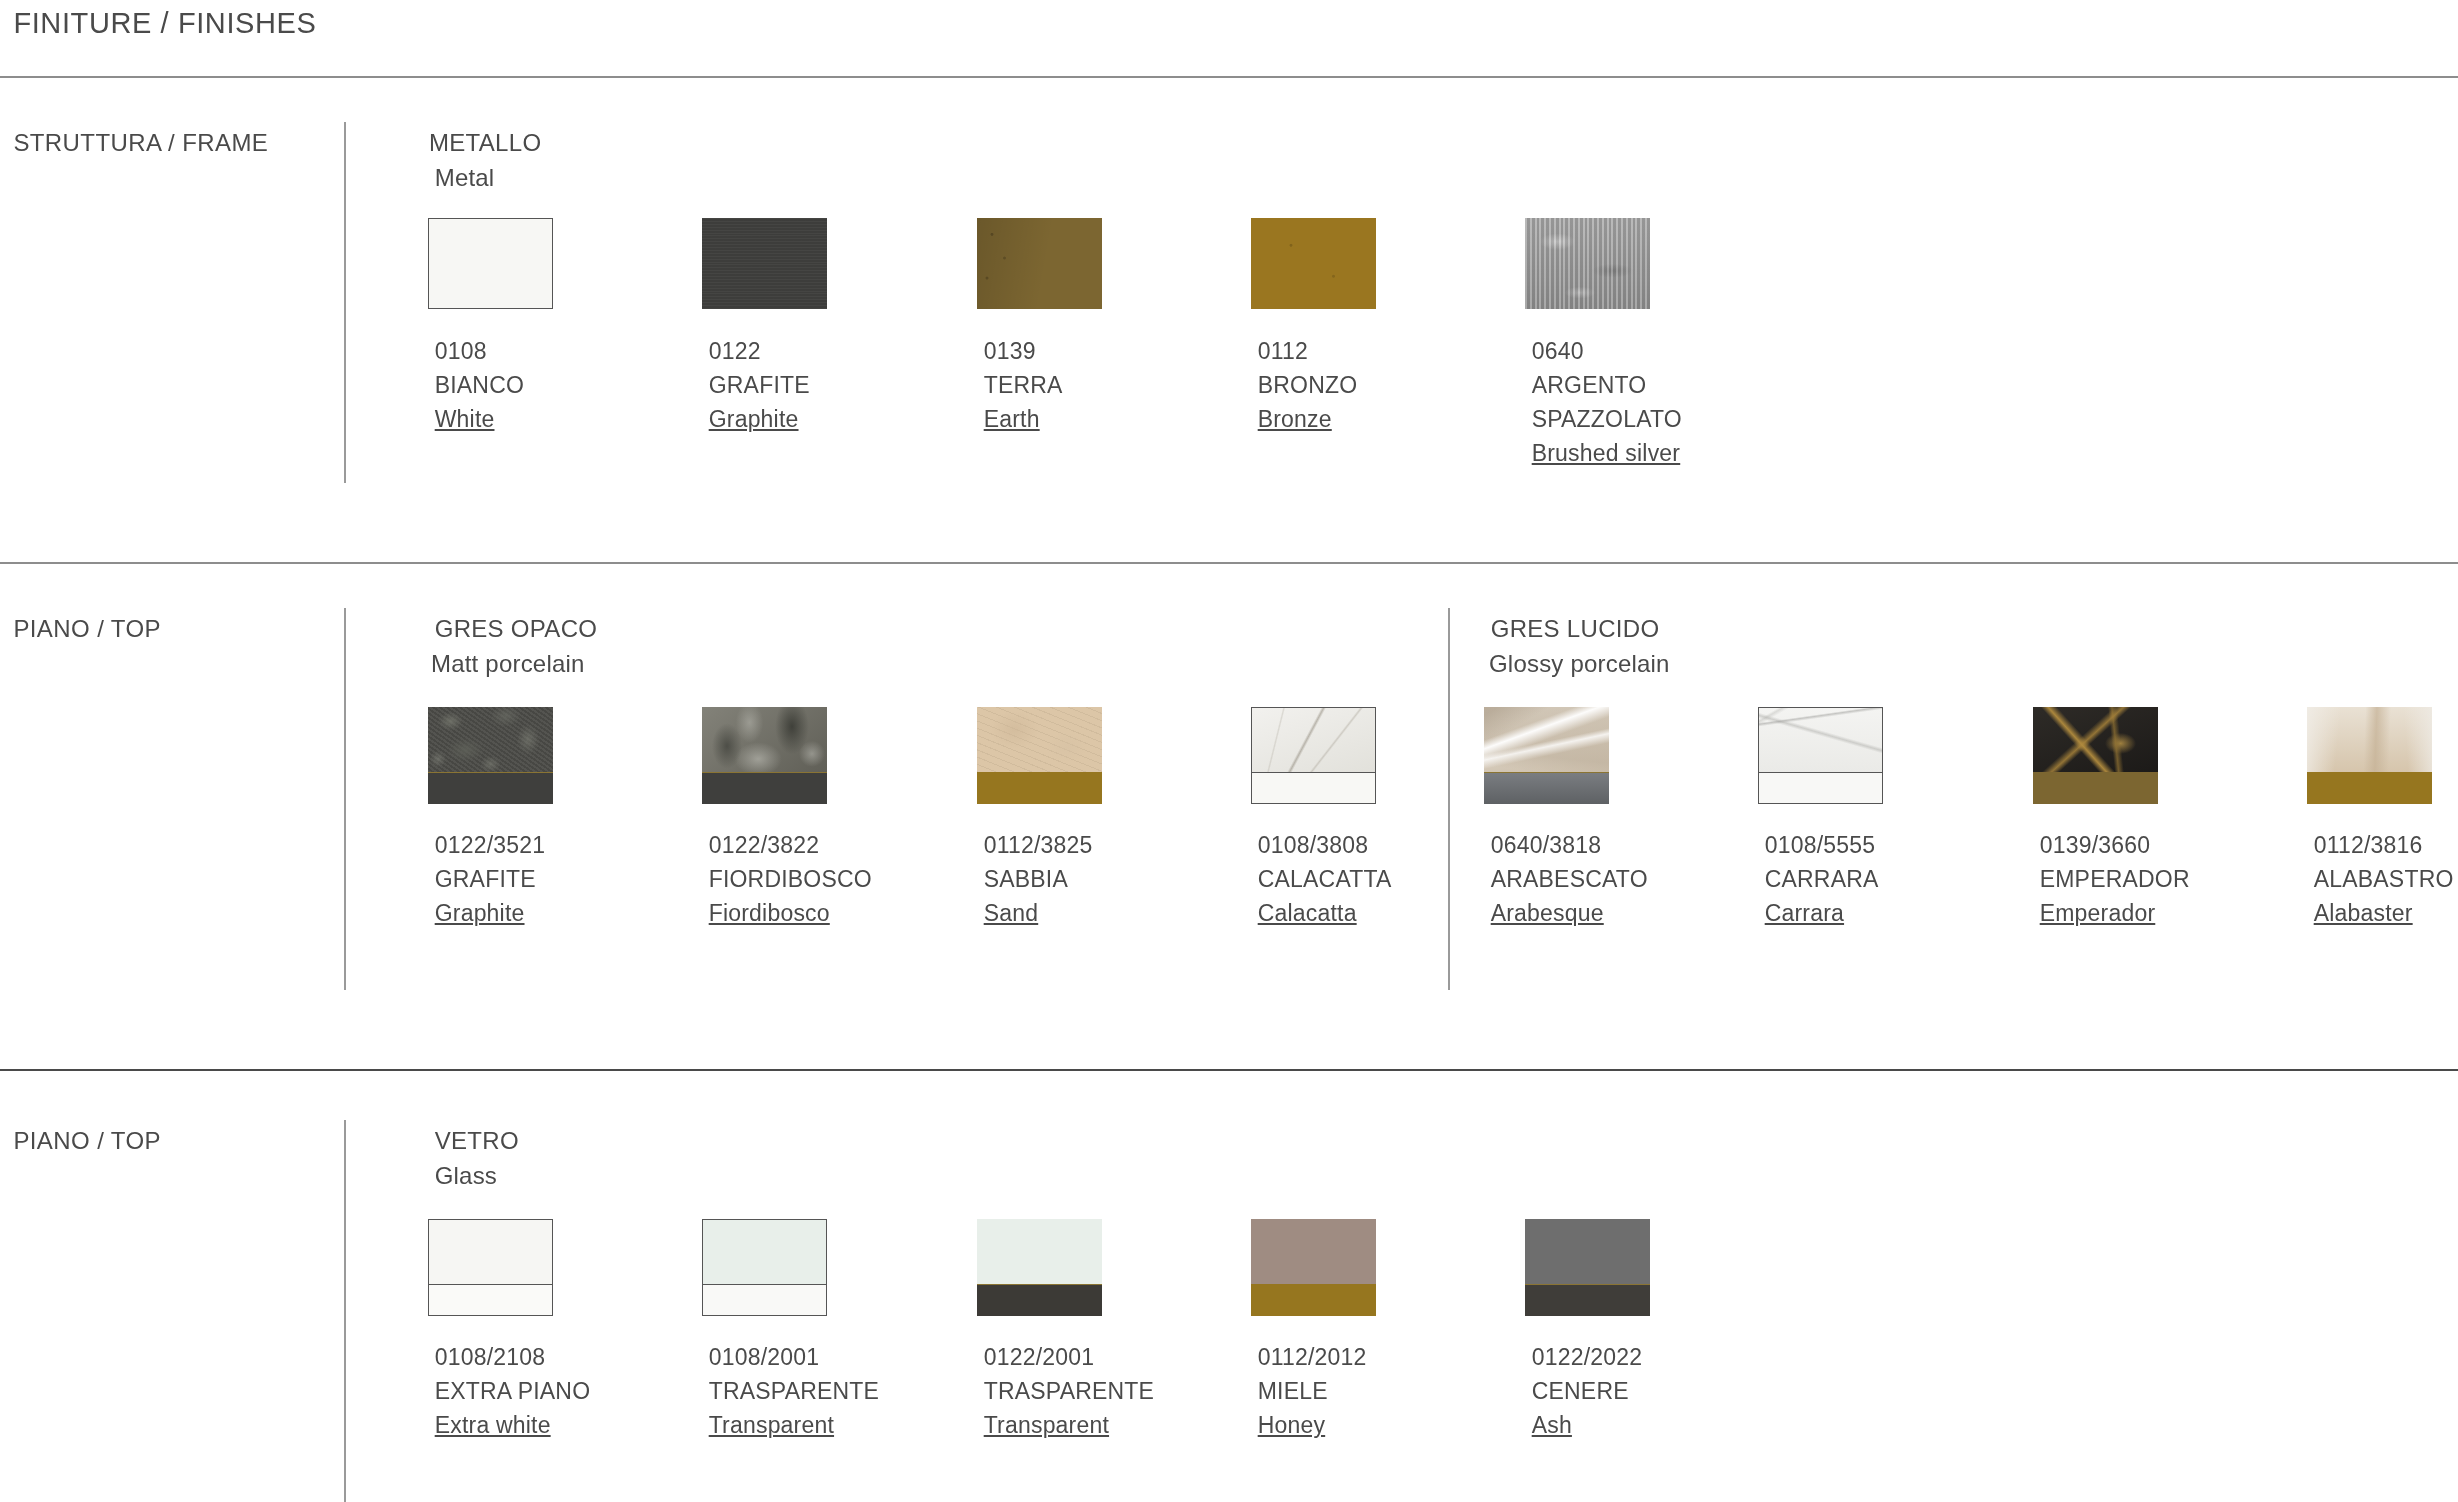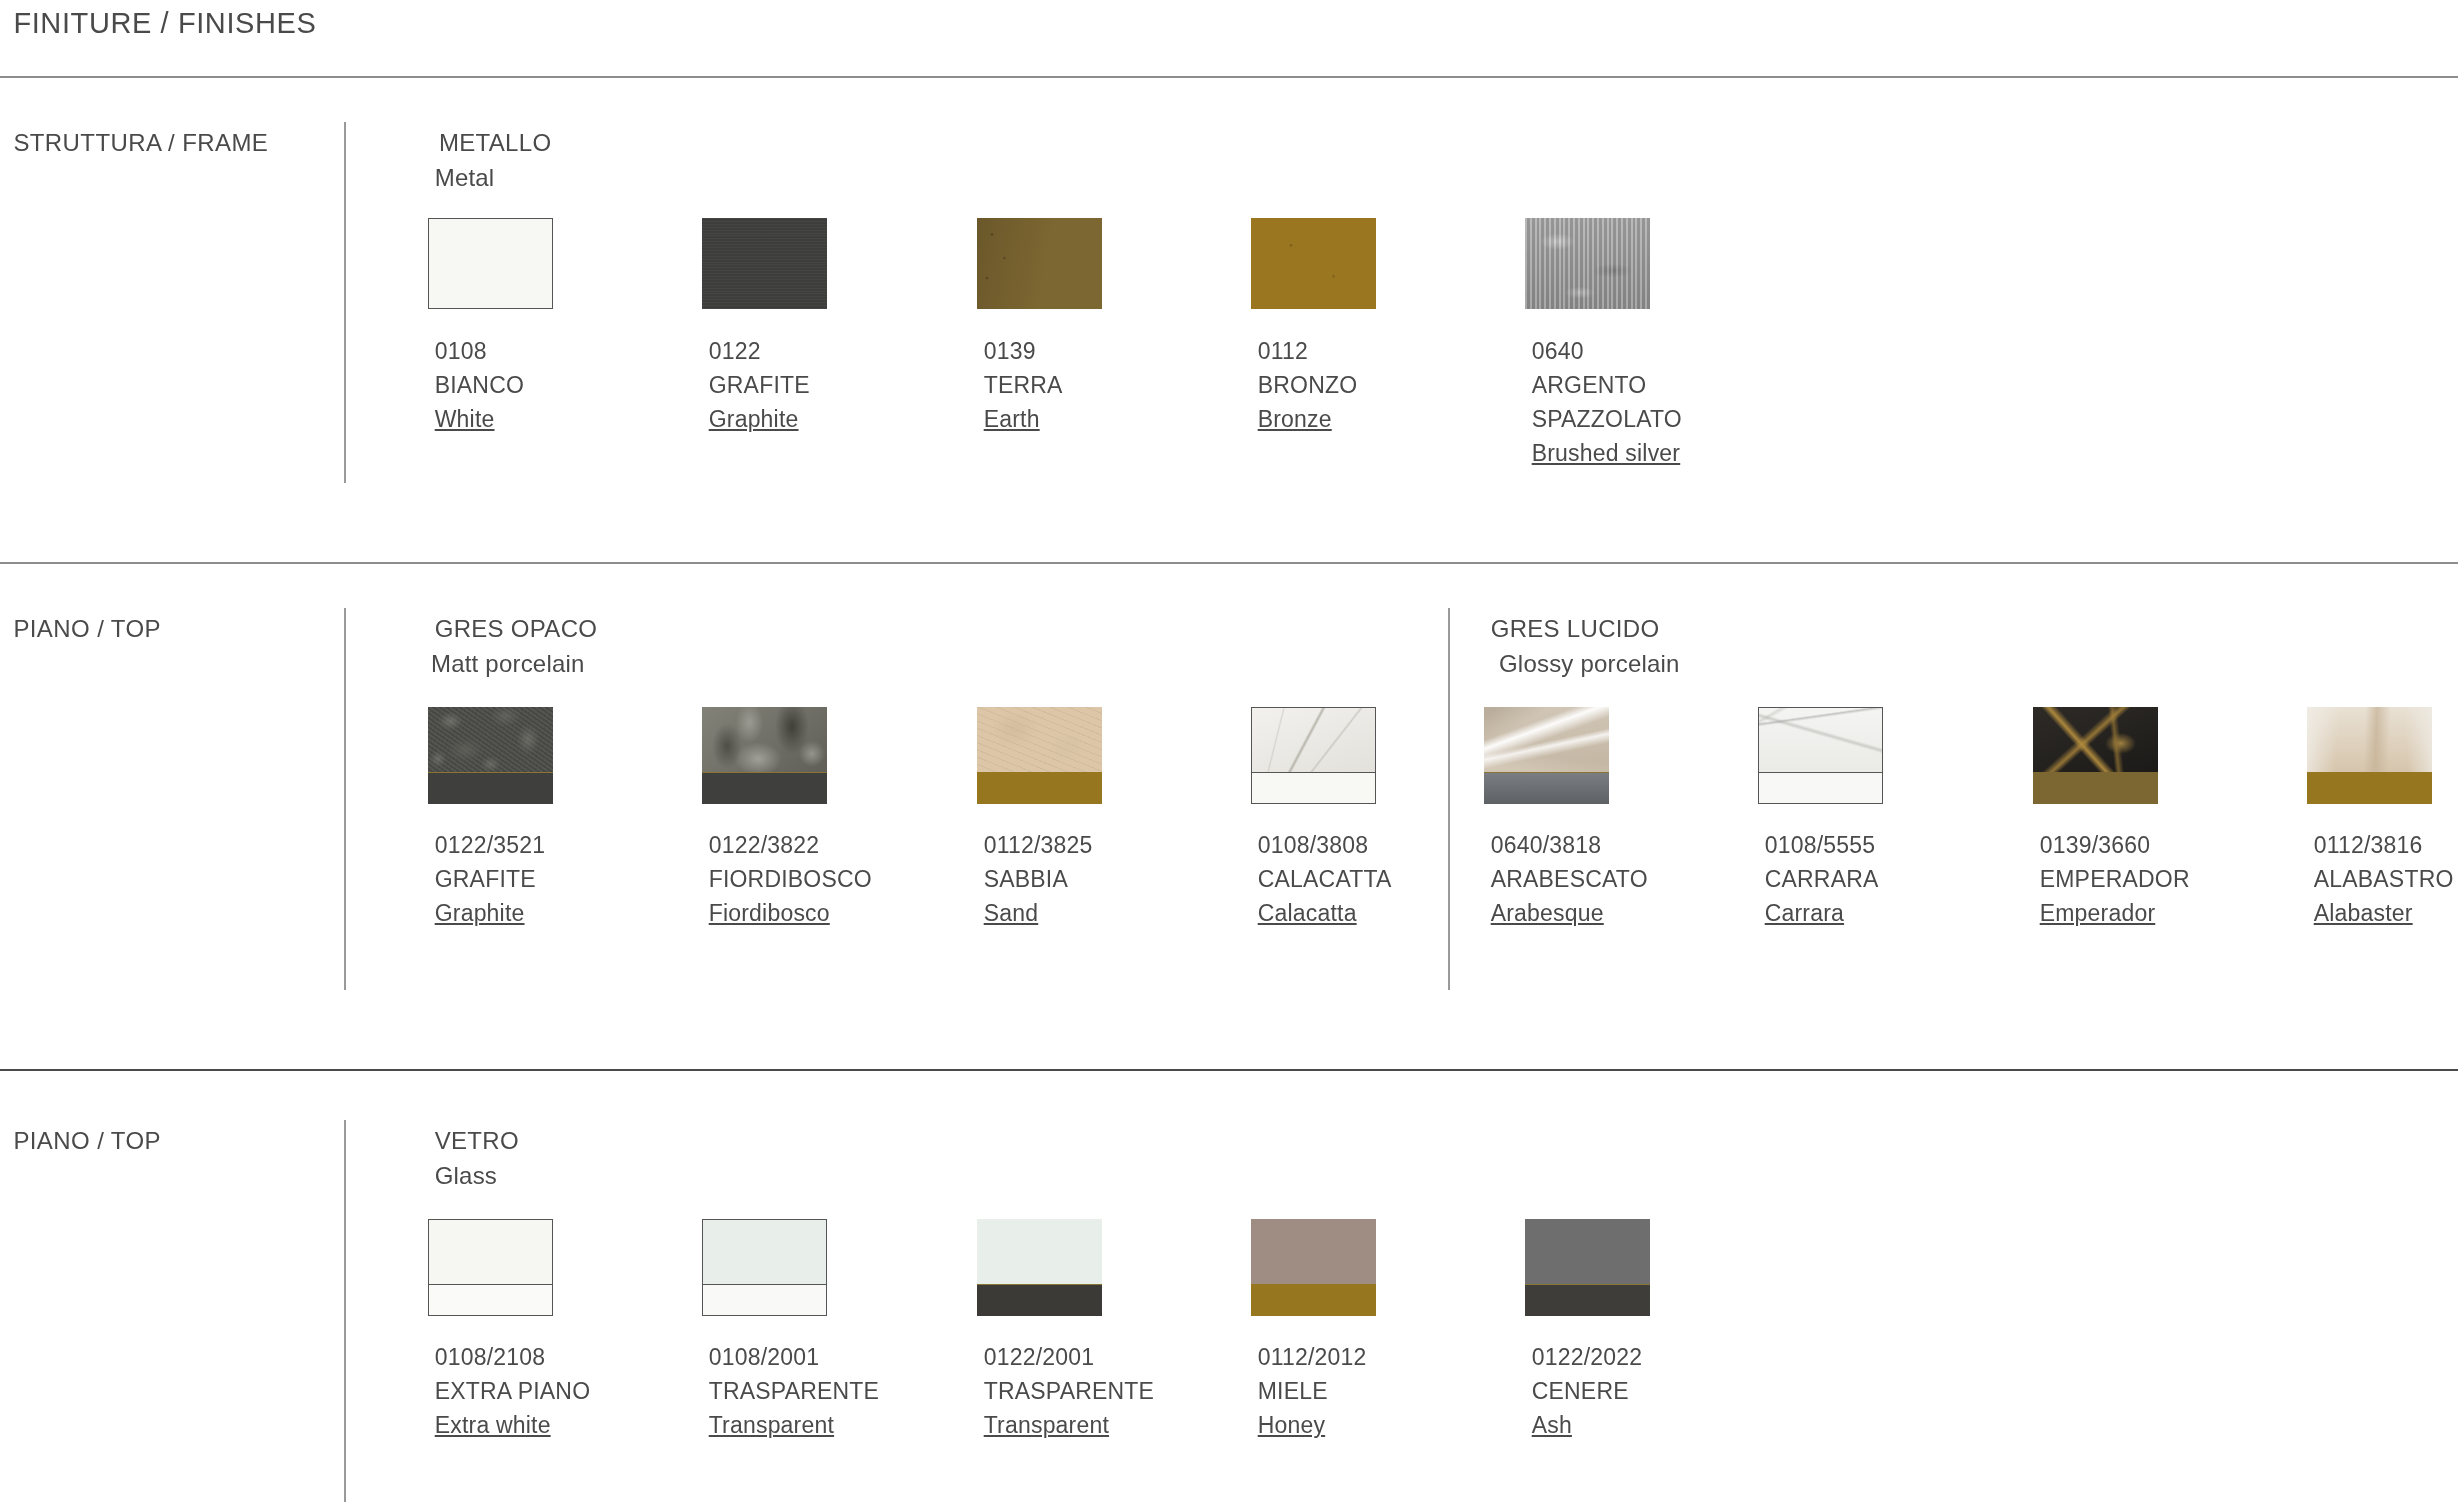--- a/index.html
+++ b/index.html
@@ -195,21 +195,21 @@
 
   <div class="hrule light" style="top:76px"></div>
   <div class="hrule light" style="top:562px"></div>
   <div class="hrule dark" style="top:1069px"></div>
 
   <div class="section" style="top:122px;height:382px">
     <div class="section-label" style="top:6.7px">STRUTTURA / FRAME</div>
     <div class="vdiv" style="left:344px; top:0px; height:361px"></div>
 
     <div class="group" style="left:428px">
-      <div class="group-title" style="left:11px; top:6.7px">METALLO</div>
+      <div class="group-title" style="left:1px; top:6.7px">METALLO</div>
       <div class="group-sub" style="left:6.7px; top:42px">Metal</div>
 
       <div class="card" style="left:0px; top:0px">
         <div class="chip bordered tx-flat" style="top:96px; height:91px; background:#f7f7f4"></div>
         <div class="card-text" style="top:212px">
           <span class="code">0108</span>
           <span class="nameit">BIANCO</span>
           <span class="nameen">White</span>
         </div>
       </div>
@@ -309,21 +309,21 @@
         <div class="card-text" style="top:220px">
           <span class="code">0108/3808</span>
           <span class="nameit">CALACATTA</span>
           <span class="nameen">Calacatta</span>
         </div>
       </div>
     </div>
 
     <div class="group" style="left:1484px">
       <div class="group-title" style="left:6.7px; top:6.7px">GRES LUCIDO</div>
-      <div class="group-sub" style="left:15px; top:42px">Glossy porcelain</div>
+      <div class="group-sub" style="left:5px; top:42px">Glossy porcelain</div>
 
       <div class="card" style="left:0px; top:0px">
         <div class="chip" style="top:99px; height:97px">
           <div class="top tx-arabescato" style="top:0; height:65px"></div>
           <div class="divline" style="top:65px; background:#8a7433"></div>
           <div class="bot" style="top:66px; height:31px; background:linear-gradient(180deg,#7a7d81,#5e6164)"></div>
         </div>
         <div class="card-text" style="top:220px">
           <span class="code">0640/3818</span>
           <span class="nameit">ARABESCATO</span>

